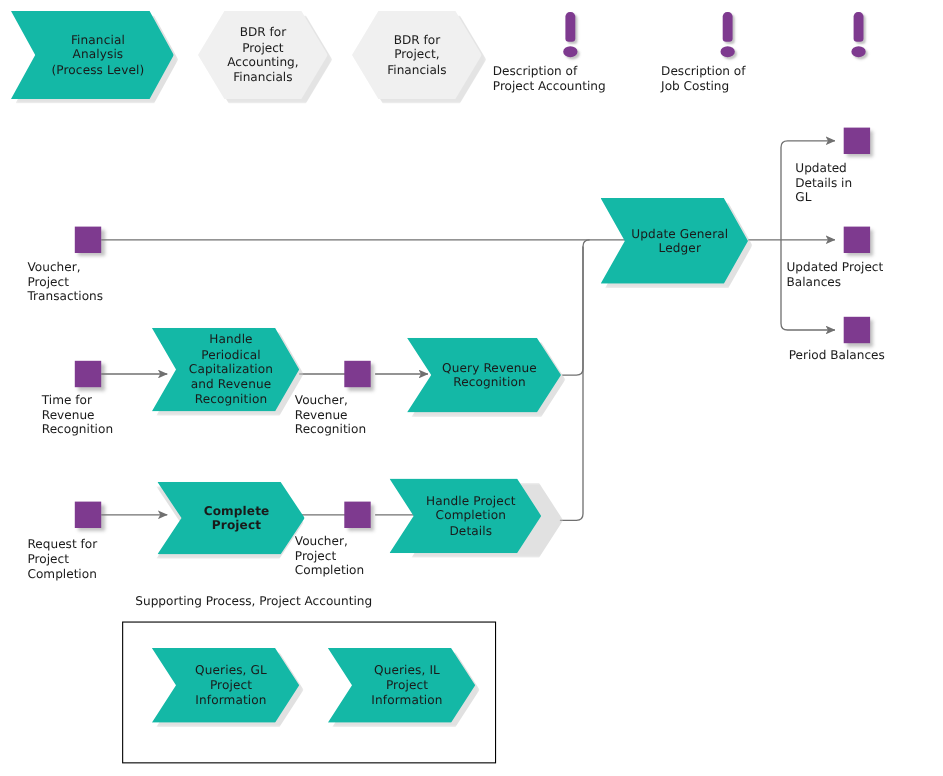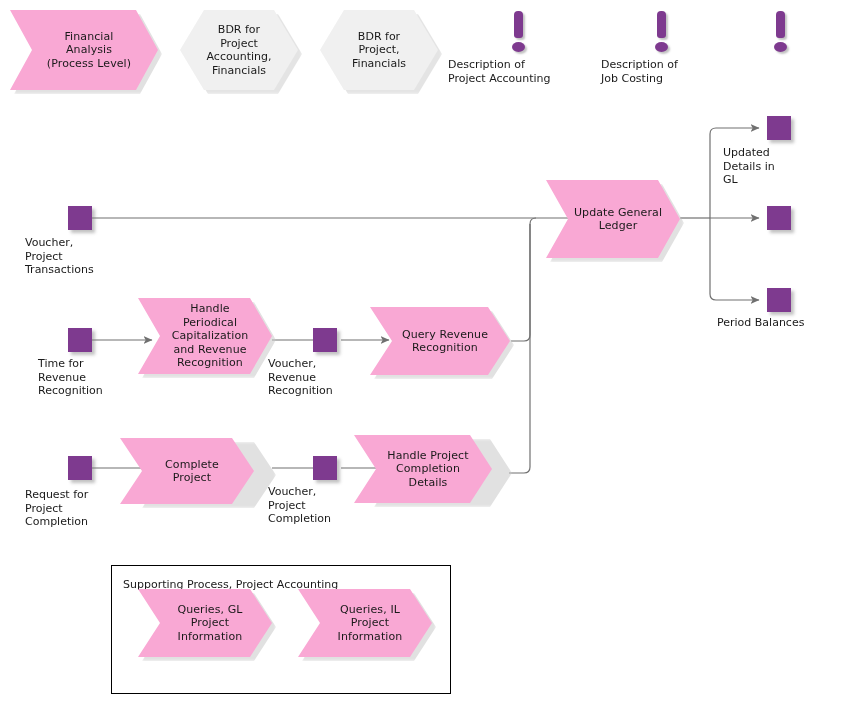--- a/index.html
+++ b/index.html
@@ -30,21 +30,21 @@
   }
 
   
   .chev {
     position: absolute;
     display: flex;
     align-items: center;
     justify-content: center;
     text-align: center;
     box-sizing: border-box;
-    background: #f9a8d4;
+    background: #14b8a6;
     color: #1a1a1a;
     line-height: 13.5px;
     letter-spacing: 0.1px;
     -webkit-clip-path: polygon(0% 0%, calc(100% - 22px) 0%, 100% 50%, calc(100% - 22px) 100%, 0% 100%, 22px 50%);
     clip-path: polygon(0% 0%, calc(100% - 22px) 0%, 100% 50%, calc(100% - 22px) 100%, 0% 100%, 22px 50%);
   }
   .chev .lbl {
     padding: 0 6px 0 16px;
     width: 100%;
     box-sizing: border-box;
@@ -220,20 +220,22 @@
     <div class="bar"></div>
     <div class="dot"></div>
   </div>
 
   <div class="bo-square" style="left:767px; top:116px;"></div>
   <div class="obj-label fs11" style="left: 723px; top: 146px; width: 112px; white-space: pre-line;">Updated
 Details in
 GL</div>
 
   <div class="bo-square" style="left:767px; top:206px;"></div>
+  <div class="obj-label fs11" style="left: 715px; top: 236px; width: 128px; white-space: pre-line;">Updated Project
+Balances</div>
 
   <div class="bo-square" style="left:767px; top:288px;"></div>
   <div class="obj-label fs11" style="left:717px; top:316px; width:124px;">Period Balances</div>
 
   <div class="chev-shadow" style="left:550px; top:184px; width:134px; height:78px;"></div>
   <div class="chev fs11" style="left:546px; top:180px; width:134px; height:78px;">
     <span class="lbl" style="white-space: pre-line;">Update General
 Ledger</span>
   </div>
 
@@ -266,39 +268,39 @@
 Revenue
 Recognition</div>
 
   <div class="chev-shadow" style="left:374px; top:311px; width:140px; height:68px;"></div>
   <div class="chev fs11" style="left:370px; top:307px; width:140px; height:68px;">
     <span class="lbl" style="white-space: pre-line;">Query Revenue
 Recognition</span>
   </div>
 
   <div class="chev-shadow" style="left:142px; top:442px; width:134px; height:66px;"></div>
-  <div class="chev fs11" style="left:120px; top:438px; width:134px; height:66px;">
+  <div class="chev fs11" style="left:143px; top:438px; width:134px; height:66px;font-weight:bold;">
     <span class="lbl" style="white-space: pre-line;">Complete
 Project</span>
   </div>
 
   <div class="bo-square" style="left:313px; top:456px;"></div>
   <div class="obj-label fs11" style="left: 268px; top: 485px; width: 114px; white-space: pre-line;">Voucher,
 Project
 Completion</div>
 
   <div class="chev-shadow" style="left:374px; top:439px; width:138px; height:68px;"></div>
   <div class="chev fs11" style="left:354px; top:435px; width:138px; height:68px;">
     <span class="lbl" style="white-space: pre-line;">Handle Project
 Completion
 Details</span>
   </div>
 
   <div class="group-box" style="left:111px; top:565px; width:340px; height:129px;"></div>
-  <div class="group-title fs11" style="left:123px; top:569px; height:30px; display:flex; align-items:center;">Supporting Process, Project Accounting</div>
+  <div class="group-title fs11" style="left:123px; top:531px; height:30px; display:flex; align-items:center;">Supporting Process, Project Accounting</div>
 
   <div class="chev-shadow" style="left:142px; top:593px; width:134px; height:68px;"></div>
   <div class="chev fs11" style="left:138px; top:589px; width:134px; height:68px;">
     <span class="lbl" style="white-space: pre-line;">Queries, GL
 Project
 Information</span>
   </div>
 
   <div class="chev-shadow" style="left:302px; top:593px; width:134px; height:68px;"></div>
   <div class="chev fs11" style="left:298px; top:589px; width:134px; height:68px;">

